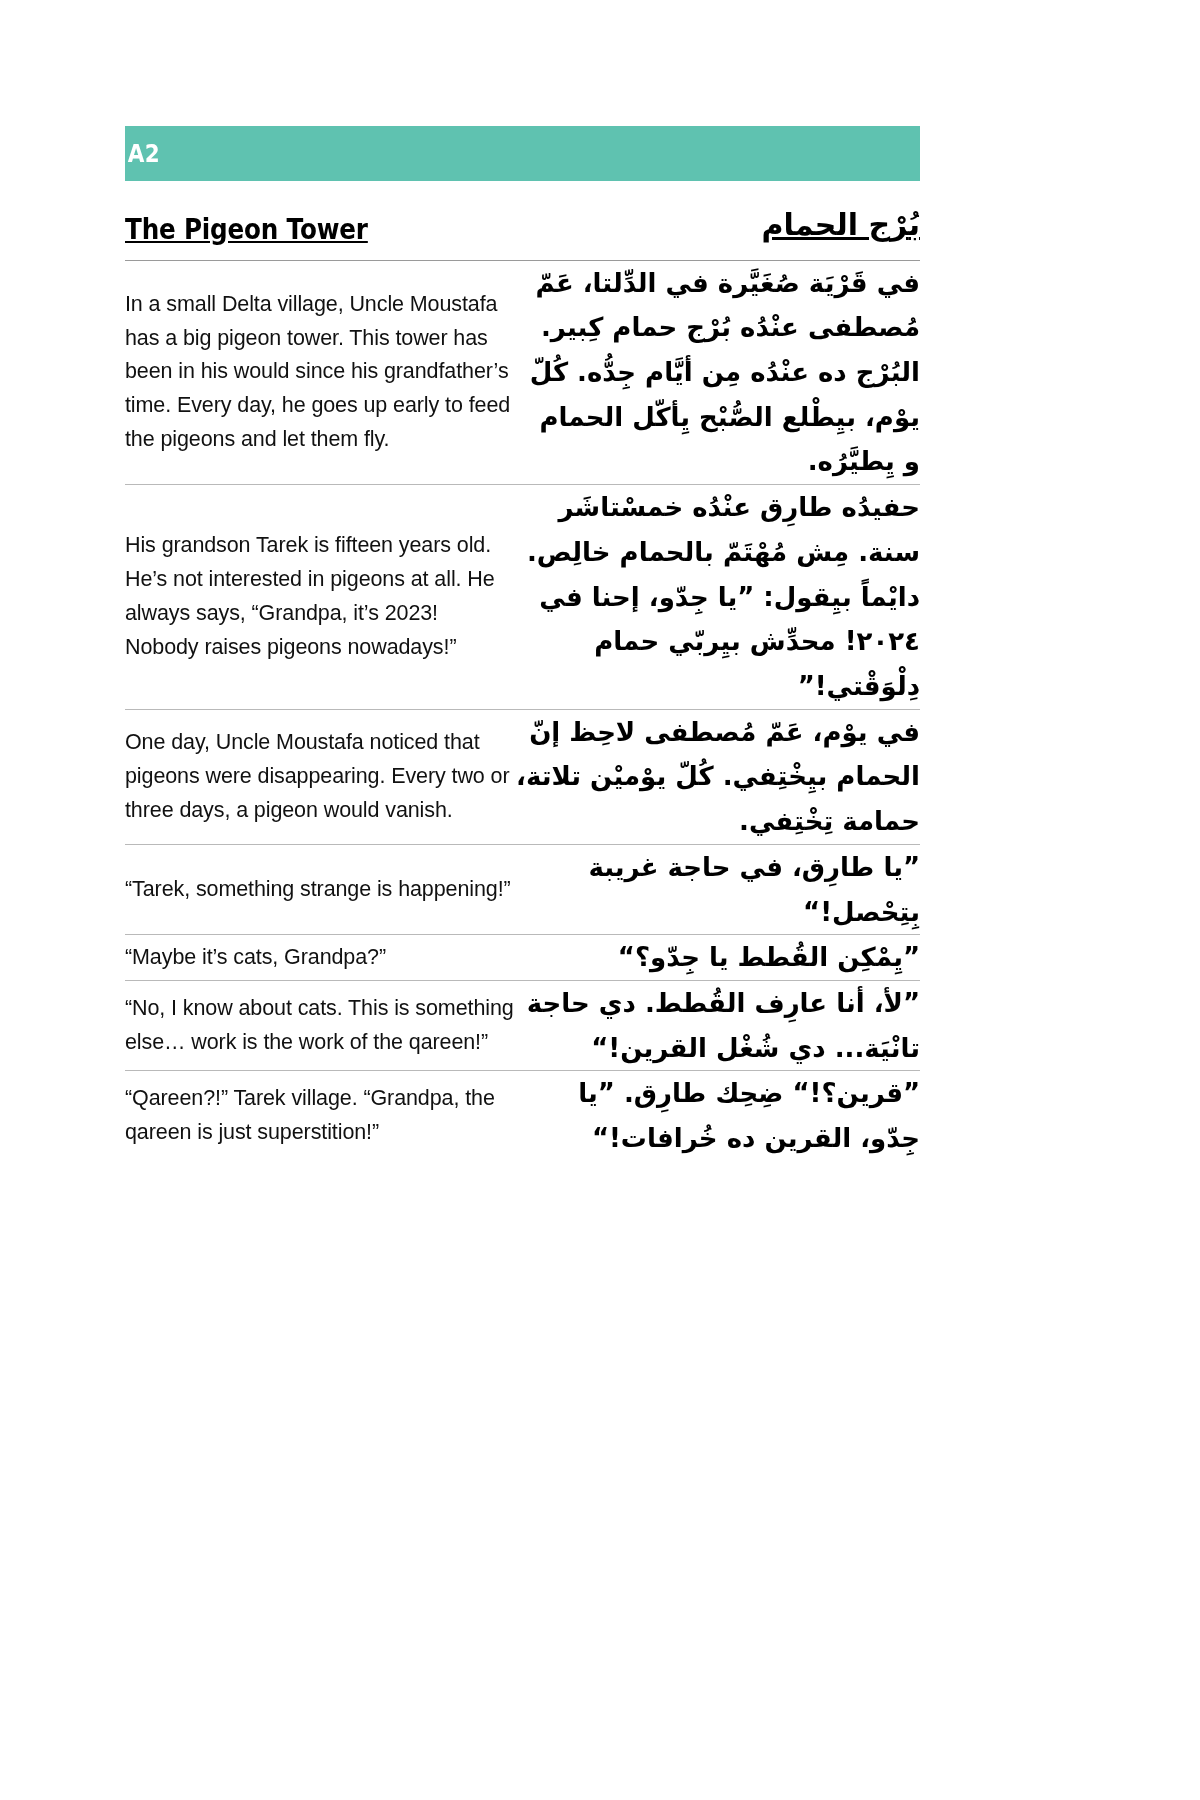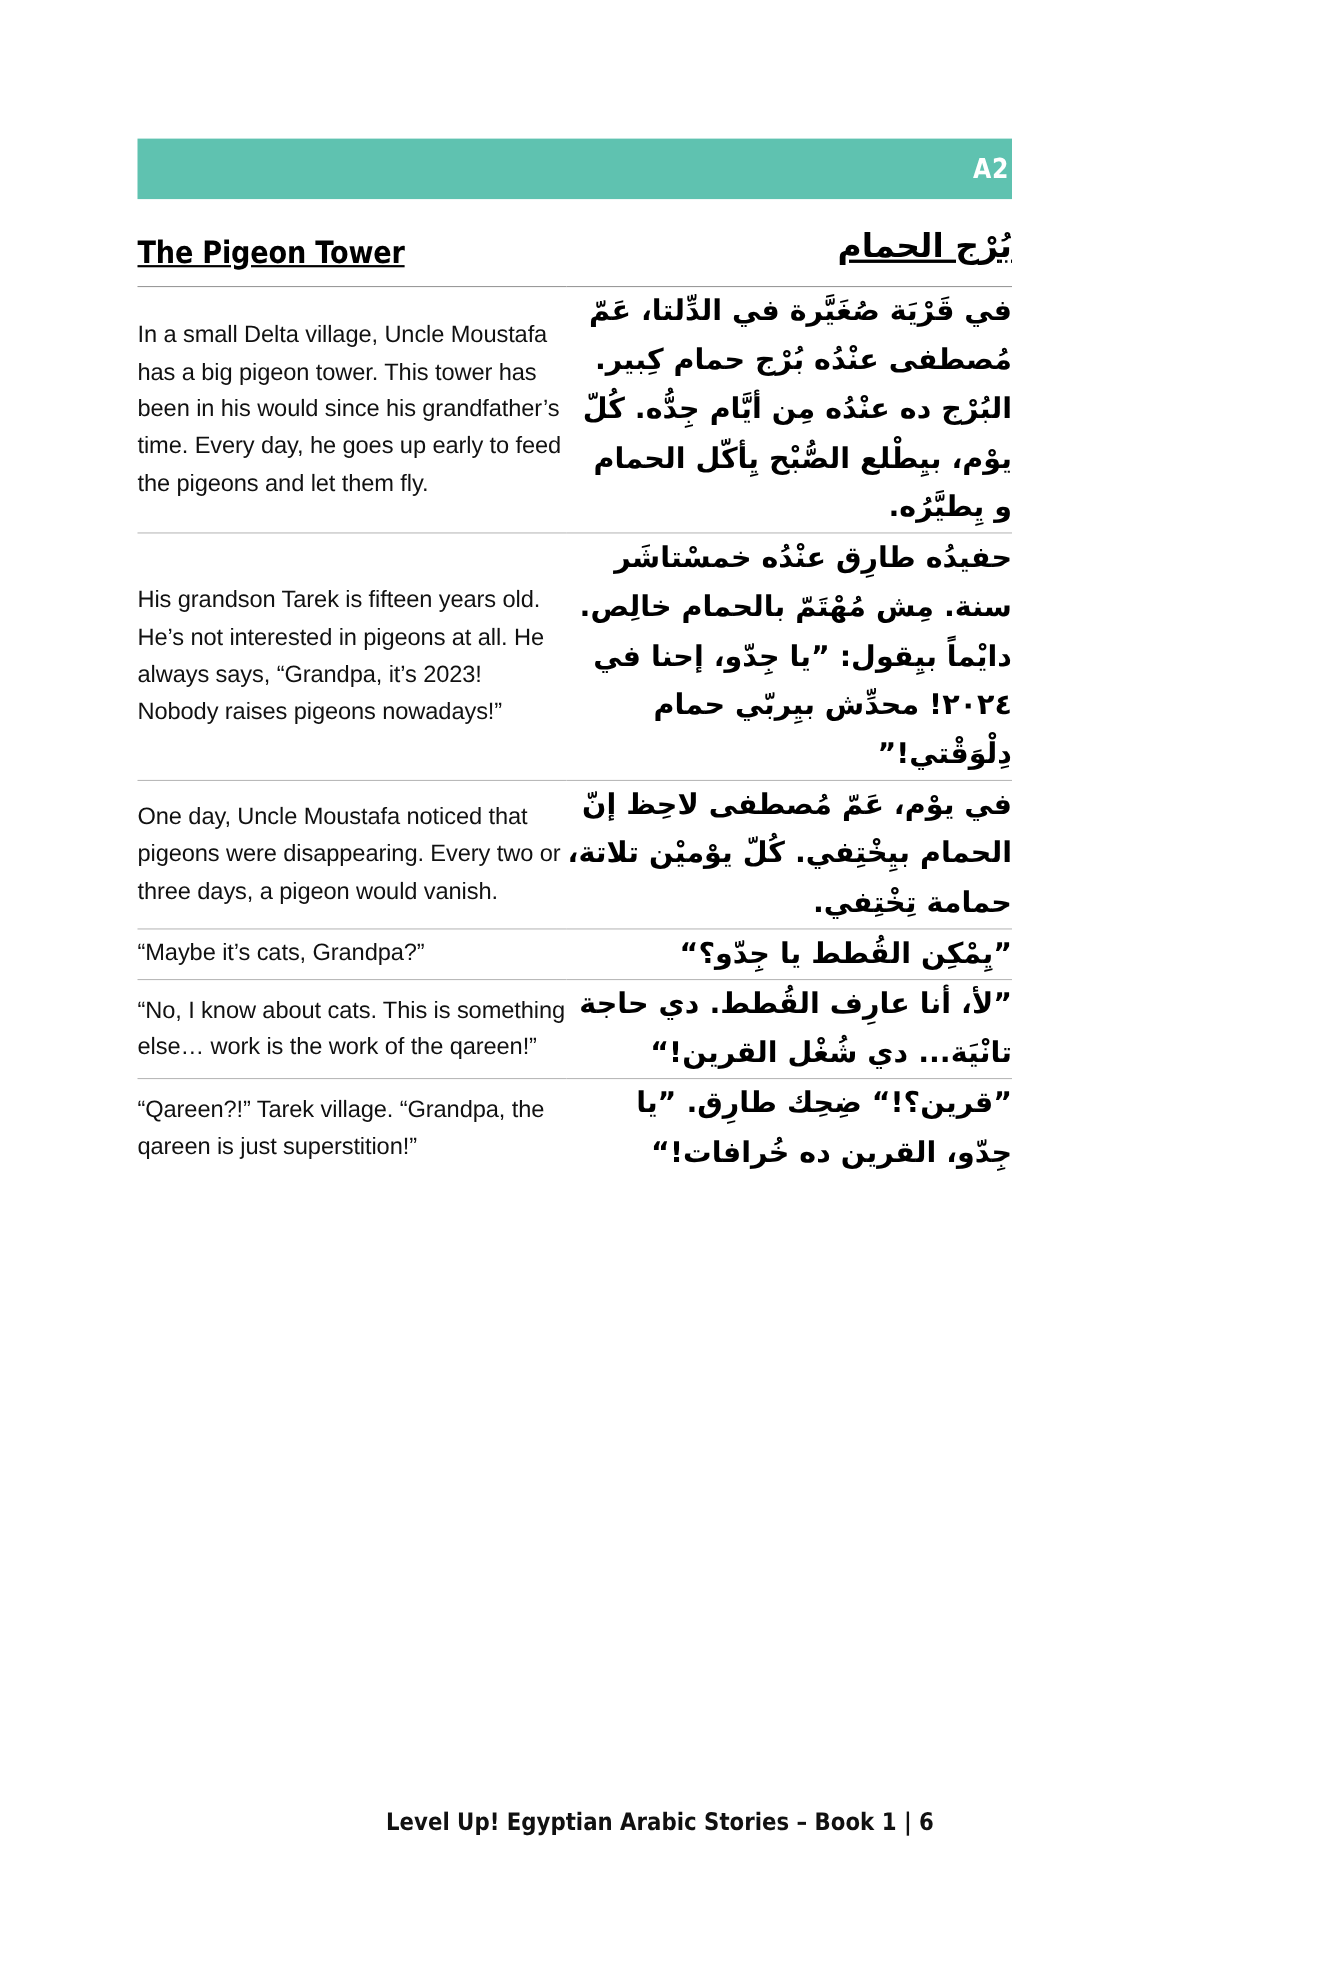--- a/index.html
+++ b/index.html
@@ -32,21 +32,21 @@
     width: 795px;
   }
 
   
   .level-banner {
     margin-top: 126px;
     height: 55px;
     background: #5FC2B0;
     display: flex;
     align-items: center;
-    justify-content: flex-end;
+    justify-content: flex-start;
   }
   .level-banner .level-label {
     color: #ffffff;
     font-family: "DejaVu Sans", sans-serif;
     font-weight: bold;
     font-size: 25px;
     letter-spacing: 0.5px;
     transform: scaleX(0.86);
   }
 
@@ -157,33 +157,34 @@
         </tr>
         <tr class="story-row">
           <td class="cell-en">His grandson Tarek is fifteen years old. He’s not interested in pigeons at all. He always says, “Grandpa, it’s 2023! Nobody raises pigeons nowadays!”</td>
           <td class="cell-ar">حفيد<span class="tk" style="color: rgb(232, 163, 61);">ُ</span>ه طار<span class="tk" style="color: rgb(232, 163, 61);">ِ</span>ق عن<span class="tk" style="color: rgb(232, 163, 61);">ْ</span>د<span class="tk" style="color: rgb(232, 163, 61);">ُ</span>ه خمس<span class="tk" style="color: rgb(232, 163, 61);">ْ</span>تاش<span class="tk" style="color: rgb(232, 163, 61);">َ</span>ر سنة. م<span class="tk" style="color: rgb(232, 163, 61);">ِ</span>ش م<span class="tk" style="color: rgb(232, 163, 61);">ُ</span>ه<span class="tk" style="color: rgb(232, 163, 61);">ْ</span>ت<span class="tk" style="color: rgb(232, 163, 61);">َ</span>م<span class="tk" style="color: rgb(232, 163, 61);">ّ</span> بالحمام خال<span class="tk" style="color: rgb(232, 163, 61);">ِ</span>ص. داي<span class="tk" style="color: rgb(232, 163, 61);">ْ</span>ما<span class="tk" style="color: rgb(232, 163, 61);">ً</span> بي<span class="tk" style="color: rgb(232, 163, 61);">ِ</span>قول: ”يا ج<span class="tk" style="color: rgb(232, 163, 61);">ِ</span>د<span class="tk" style="color: rgb(232, 163, 61);">ّ</span>و، إحنا في ٢٠٢٤! محد<span class="tk" style="color: rgb(232, 163, 61);">ِّ</span>ش بي<span class="tk" style="color: rgb(232, 163, 61);">ِ</span>رب<span class="tk" style="color: rgb(232, 163, 61);">ّ</span>ي حمام د<span class="tk" style="color: rgb(232, 163, 61);">ِ</span>ل<span class="tk" style="color: rgb(232, 163, 61);">ْ</span>و<span class="tk" style="color: rgb(232, 163, 61);">َ</span>ق<span class="tk" style="color: rgb(232, 163, 61);">ْ</span>تي!”</td>
         </tr>
         <tr class="story-row">
           <td class="cell-en">One day, Uncle Moustafa noticed that pigeons were disappearing. Every two or three days, a pigeon would vanish.</td>
           <td class="cell-ar">في يو<span class="tk" style="color: rgb(232, 163, 61);">ْ</span>م، ع<span class="tk" style="color: rgb(232, 163, 61);">َ</span>م<span class="tk" style="color: rgb(232, 163, 61);">ّ</span> م<span class="tk" style="color: rgb(232, 163, 61);">ُ</span>صطفى لاح<span class="tk" style="color: rgb(232, 163, 61);">ِ</span>ظ إن<span class="tk" style="color: rgb(232, 163, 61);">ّ</span> الحمام بي<span class="tk" style="color: rgb(232, 163, 61);">ِ</span>خ<span class="tk" style="color: rgb(232, 163, 61);">ْ</span>ت<span class="tk" style="color: rgb(232, 163, 61);">ِ</span>في. ك<span class="tk" style="color: rgb(232, 163, 61);">ُ</span>ل<span class="tk" style="color: rgb(232, 163, 61);">ّ</span> يو<span class="tk" style="color: rgb(232, 163, 61);">ْ</span>مي<span class="tk" style="color: rgb(232, 163, 61);">ْ</span>ن تلاتة، حمامة ت<span class="tk" style="color: rgb(232, 163, 61);">ِ</span>خ<span class="tk" style="color: rgb(232, 163, 61);">ْ</span>ت<span class="tk" style="color: rgb(232, 163, 61);">ِ</span>في.</td>
         </tr>
         <tr class="story-row">
+          <td class="cell-en">“Tarek, something strange is happening!”</td>
+          <td class="cell-ar">”يا طار<span class="tk" style="color: rgb(232, 163, 61);">ِ</span>ق، في حاجة غريبة ب<span class="tk" style="color: rgb(232, 163, 61);">ِ</span>ت<span class="tk" style="color: rgb(232, 163, 61);">ِ</span>ح<span class="tk" style="color: rgb(232, 163, 61);">ْ</span>صل!“</td>
+        </tr>
+        <tr class="story-row">
           <td class="cell-en">“Maybe it’s cats, Grandpa?”</td>
           <td class="cell-ar">”ي<span class="tk" style="color: rgb(232, 163, 61);">ِ</span>م<span class="tk" style="color: rgb(232, 163, 61);">ْ</span>ك<span class="tk" style="color: rgb(232, 163, 61);">ِ</span>ن الق<span class="tk" style="color: rgb(232, 163, 61);">ُ</span>طط يا ج<span class="tk" style="color: rgb(232, 163, 61);">ِ</span>د<span class="tk" style="color: rgb(232, 163, 61);">ّ</span>و؟“</td>
         </tr>
         <tr class="story-row">
           <td class="cell-en">“No, I know about cats. This is something else… work is the work of the qareen!”</td>
           <td class="cell-ar">”لأ، أنا عار<span class="tk" style="color: rgb(232, 163, 61);">ِ</span>ف الق<span class="tk" style="color: rgb(232, 163, 61);">ُ</span>طط. دي حاجة تان<span class="tk" style="color: rgb(232, 163, 61);">ْ</span>ي<span class="tk" style="color: rgb(232, 163, 61);">َ</span>ة... دي ش<span class="tk" style="color: rgb(232, 163, 61);">ُ</span>غ<span class="tk" style="color: rgb(232, 163, 61);">ْ</span>ل القرين!“</td>
         </tr>
         <tr class="story-row">
           <td class="cell-en">“Qareen?!” Tarek village. “Grandpa, the qareen is just superstition!”</td>
           <td class="cell-ar">”قرين؟!“ ض<span class="tk" style="color: rgb(232, 163, 61);">ِ</span>ح<span class="tk" style="color: rgb(232, 163, 61);">ِ</span>ك طار<span class="tk" style="color: rgb(232, 163, 61);">ِ</span>ق. ”يا ج<span class="tk" style="color: rgb(232, 163, 61);">ِ</span>د<span class="tk" style="color: rgb(232, 163, 61);">ّ</span>و، القرين ده خ<span class="tk" style="color: rgb(232, 163, 61);">ُ</span>رافات!“</td>
         </tr>
       </tbody>
     </table>
 
   </div>
 
-  <div class="footer">
-    <span class="footer-text">Level Up! Egyptian Arabic Stories – Book 1 | 6</span>
-  </div>
 
 </div>
 
 </body></html>

